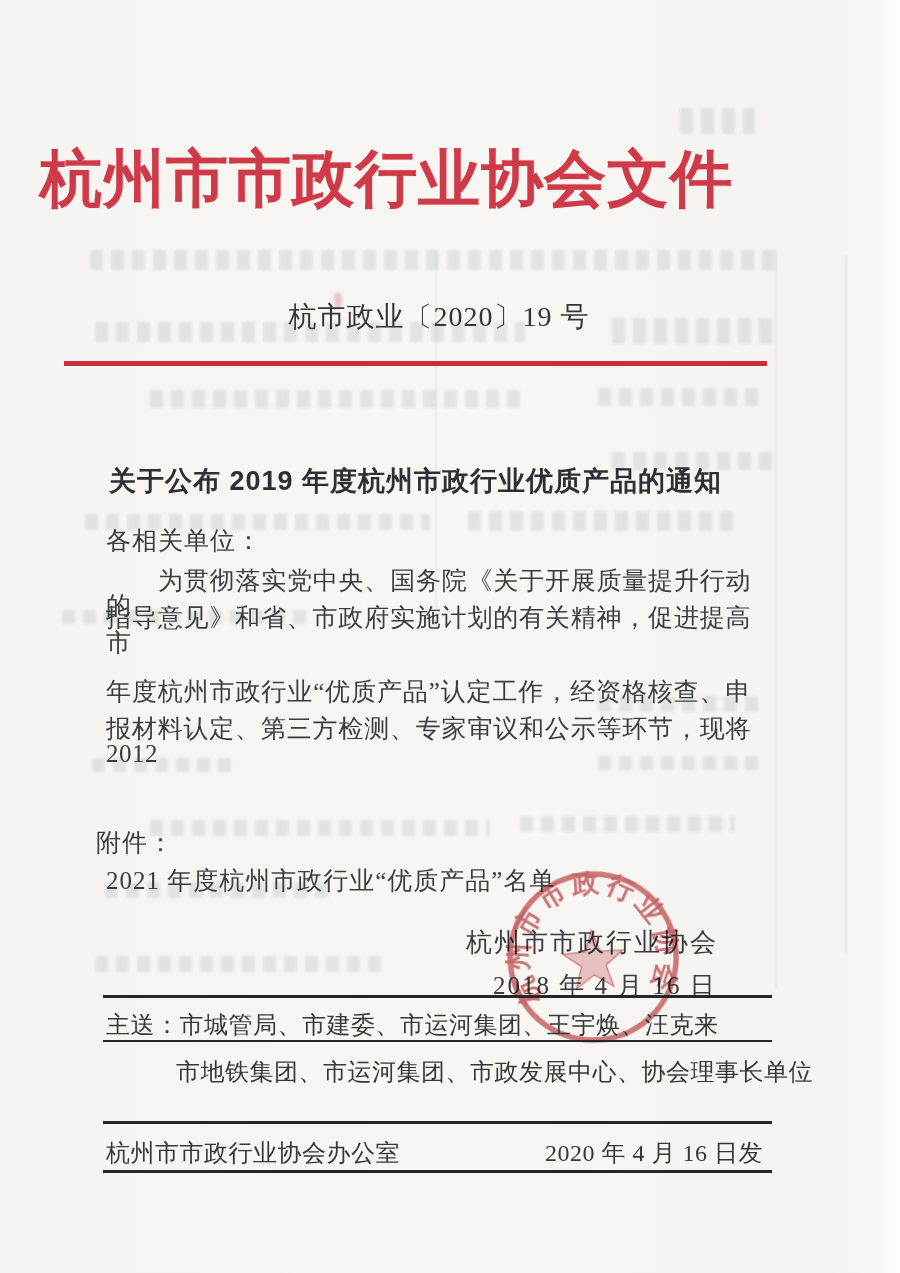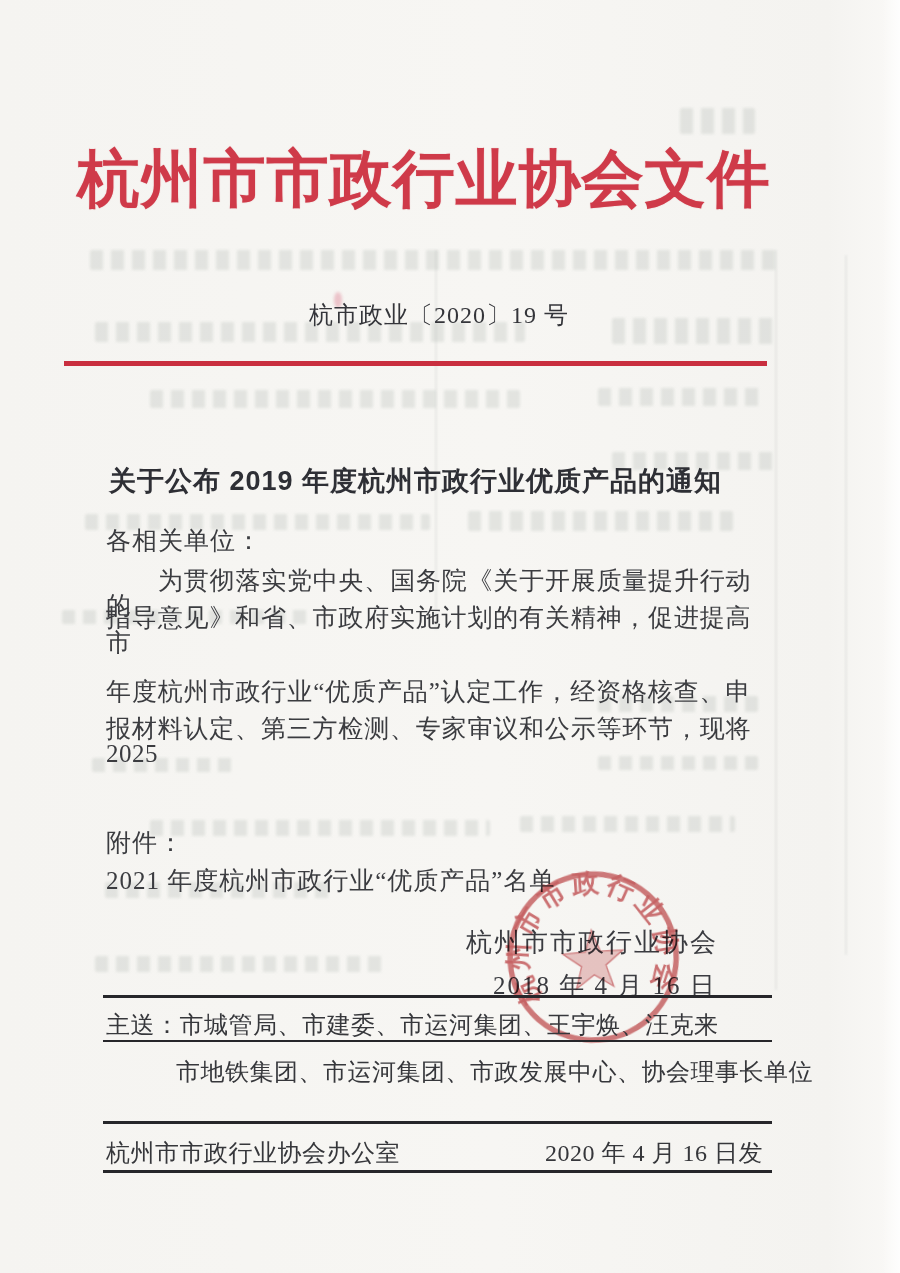--- a/index.html
+++ b/index.html
@@ -12,29 +12,28 @@
     width:900px;height:1273px;
     margin:0 auto;
     background:linear-gradient(90deg,#f5f4f1 0%,#f7f6f3 55%,#f4f3f0 92%,#faf9f7 100%);
     overflow:hidden;
     color:#3b3c40;
   }
   .abs{position:absolute;line-height:1;}
   
   .org-header{
     left:40px;top:148px;width:768px;
-    text-align:center;
     font-size:62px;font-weight:700;
     letter-spacing:1px;
     color:#cf3a49;
     text-shadow:0 0 1px rgba(207,58,73,.5);
   }
   .doc-number{
     left:64px;top:303px;width:750px;
-    text-align:center;font-size:24px;color:#34353a;
+    text-align:center;font-size:28px;color:#34353a;
     letter-spacing:1px;
   }
   .red-rule{
     left:64px;top:361px;width:703px;height:5px;
     background:#c92f3f;
   }
   
   .doc-title{
     left:64px;top:468px;width:703px;
     text-align:center;
@@ -44,21 +43,21 @@
   }
   
   .salutation{left:106px;top:528px;font-size:25px;letter-spacing:1px;}
   .body-line{
     left:106px;width:645px;font-size:25px;
     text-align:justify;text-align-last:justify;
     letter-spacing:.5px;
   }
   .body-line.last{text-align-last:left;}
   .body-line.indent{text-indent:52px;}
-  .attachment-label{left:106px;top:830px;font-size:25px;letter-spacing:1px;}
+  .attachment-label{left:96px;top:830px;font-size:25px;letter-spacing:1px;}
   .attachment-item{left:106px;top:868px;font-size:25px;letter-spacing:1px;}
   
   .sig-org{left:466px;top:930px;font-size:26px;letter-spacing:2px;color:#3a3b40;}
   .sig-date{left:493px;top:973px;font-size:25px;letter-spacing:2px;color:#3a3b40;}
   
   .seal{
     left:504px;top:866px;width:178px;height:178px;
     mix-blend-mode:multiply;opacity:.92;
     transform:rotate(-4deg);
     filter:blur(.3px);
@@ -130,21 +129,21 @@
   <div class="abs org-header">杭州市市政行业协会文件</div>
   <div class="abs doc-number">杭市政业〔2020〕19 号</div>
   <div class="abs red-rule"></div>
 
   <div class="abs doc-title">关于公布 2019 年度杭州市政行业优质产品的通知</div>
 
   <div class="abs salutation">各相关单位：</div>
   <div class="abs body-line" style="top:605px;">指导意见》和省、市政府实施计划的有关精神，促进提高市</div>
   <div class="abs body-line indent" style="top:568px;">为贯彻落实党中央、国务院《关于开展质量提升行动的</div>
   <div class="abs body-line" style="top:679px;">年度杭州市政行业“优质产品”认定工作，经资格核查、申</div>
-  <div class="abs body-line" style="top:716px;">报材料认定、第三方检测、专家审议和公示等环节，现将 2025</div>
+  <div class="abs body-line" style="top:716px;">报材料认定、第三方检测、专家审议和公示等环节，现将 2012</div>
 
   <div class="abs attachment-label">附件：</div>
   <div class="abs attachment-item">2021 年度杭州市政行业“优质产品”名单</div>
 
   <div class="abs sig-org">杭州市市政行业协会</div>
   <div class="abs sig-date">2018 年 4 月 16 日</div>
 
   <div class="abs seal">
     <svg width="178" height="178" viewBox="0 0 180 180">
       <circle cx="90" cy="92" r="84" fill="none" stroke="rgba(201,89,92,0.85)" stroke-width="5.5"></circle>

